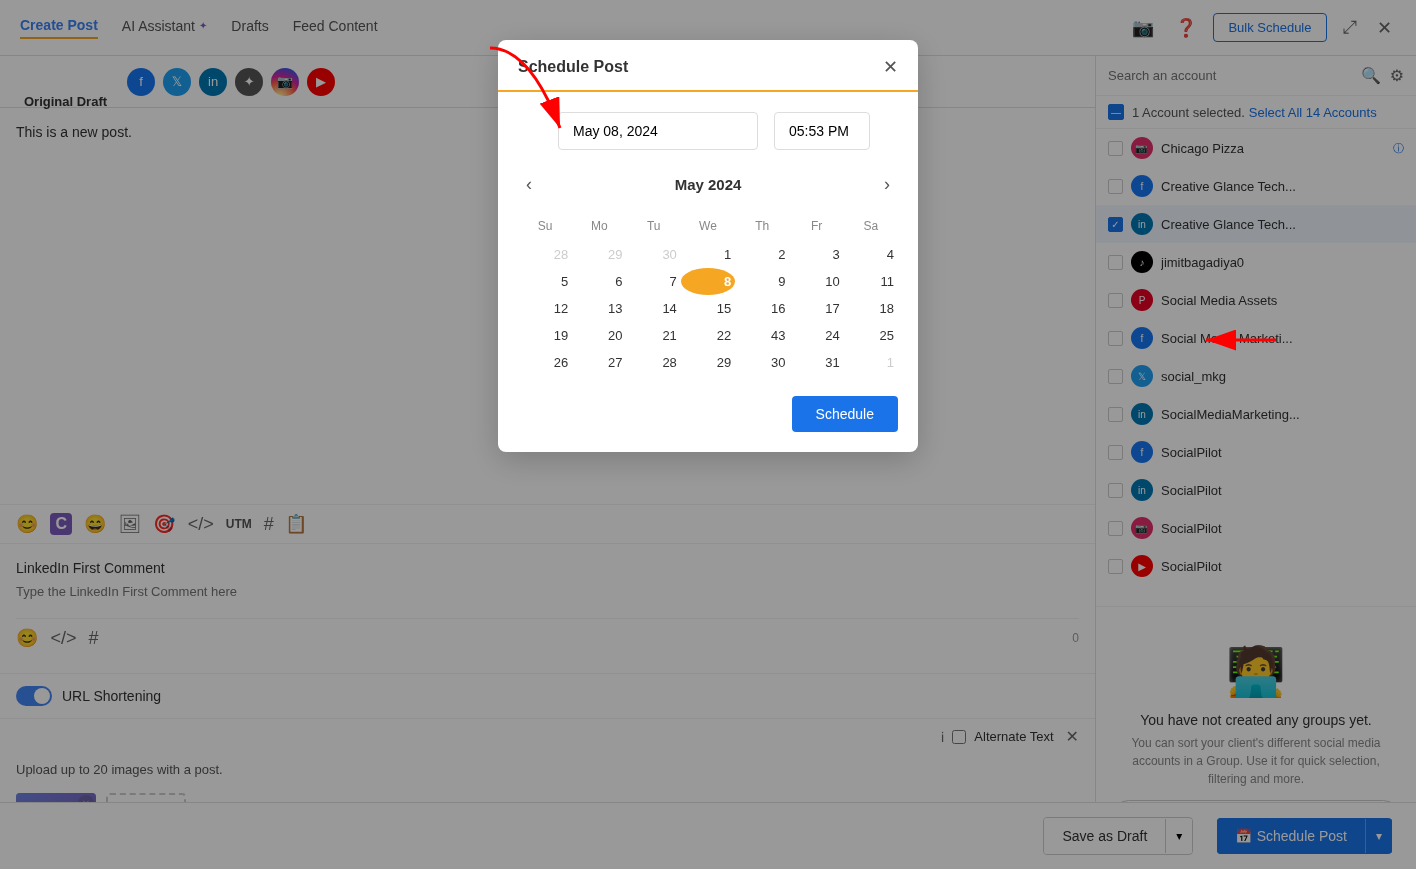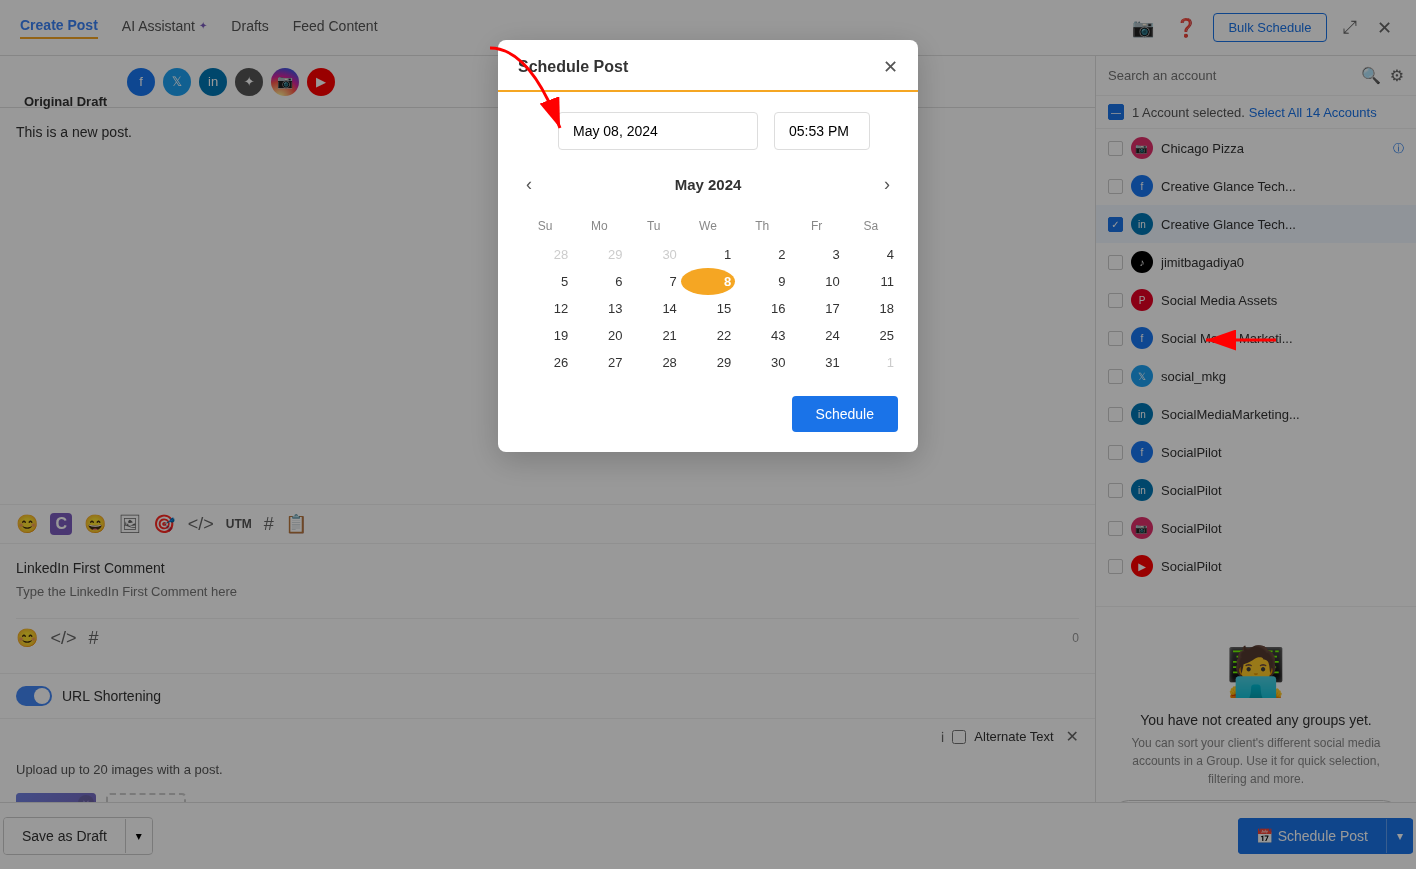--- a/index.html
+++ b/index.html
@@ -67,21 +67,21 @@
     .upload-label { font-size: 13px; color: #555; padding: 8px 16px; }
 
     
     .image-area { display: flex; gap: 10px; padding: 8px 16px 16px; }
     .img-thumb { width: 80px; height: 60px; background: #8888cc; border-radius: 4px; position: relative; overflow: hidden; }
     .img-remove { position: absolute; top: 2px; right: 2px; width: 16px; height: 16px; background: #666; border-radius: 50%; display: flex; align-items: center; justify-content: center; font-size: 10px; color: #fff; cursor: pointer; }
     .img-upload { width: 80px; height: 60px; border: 2px dashed #ccc; border-radius: 4px; display: flex; align-items: center; justify-content: center; cursor: pointer; }
     .img-upload-inner { font-size: 20px; color: #ccc; }
 
     
-    .bottom-bar { display: flex; align-items: center; justify-content: space-between; gap: 24px; padding: 14px 3px; background: #fff; border-top: 1px solid #e0e0e0; position: fixed; bottom: 0; left: 0; right: 0; z-index: 50; }
+    .bottom-bar { display: flex; align-items: center; justify-content: flex-end; gap: 24px; padding: 14px 24px; background: #fff; border-top: 1px solid #e0e0e0; position: fixed; bottom: 0; left: 0; right: 0; z-index: 50; }
     .draft-btn { display: flex; align-items: center; border: 1.5px solid #ccc; border-radius: 4px; overflow: hidden; }
     .draft-btn-main { padding: 10px 18px; font-size: 14px; background: #fff; border: none; cursor: pointer; color: #333; font-family: inherit; }
     .draft-btn-arrow { padding: 10px 10px; background: #fff; border: none; border-left: 1px solid #ccc; cursor: pointer; font-size: 12px; }
     .schedule-btn { display: flex; align-items: center; border-radius: 4px; overflow: hidden; background: #1a73e8; }
     .schedule-btn-main { padding: 10px 18px; font-size: 14px; background: #1a73e8; border: none; cursor: pointer; color: #fff; font-family: inherit; }
     .schedule-btn-arrow { padding: 10px 10px; background: #1a73e8; border: none; border-left: 1px solid rgba(255,255,255,0.3); cursor: pointer; font-size: 12px; color: #fff; }
 
     
     .right-panel { width: 320px; background: #fff; display: flex; flex-direction: column; }
 

